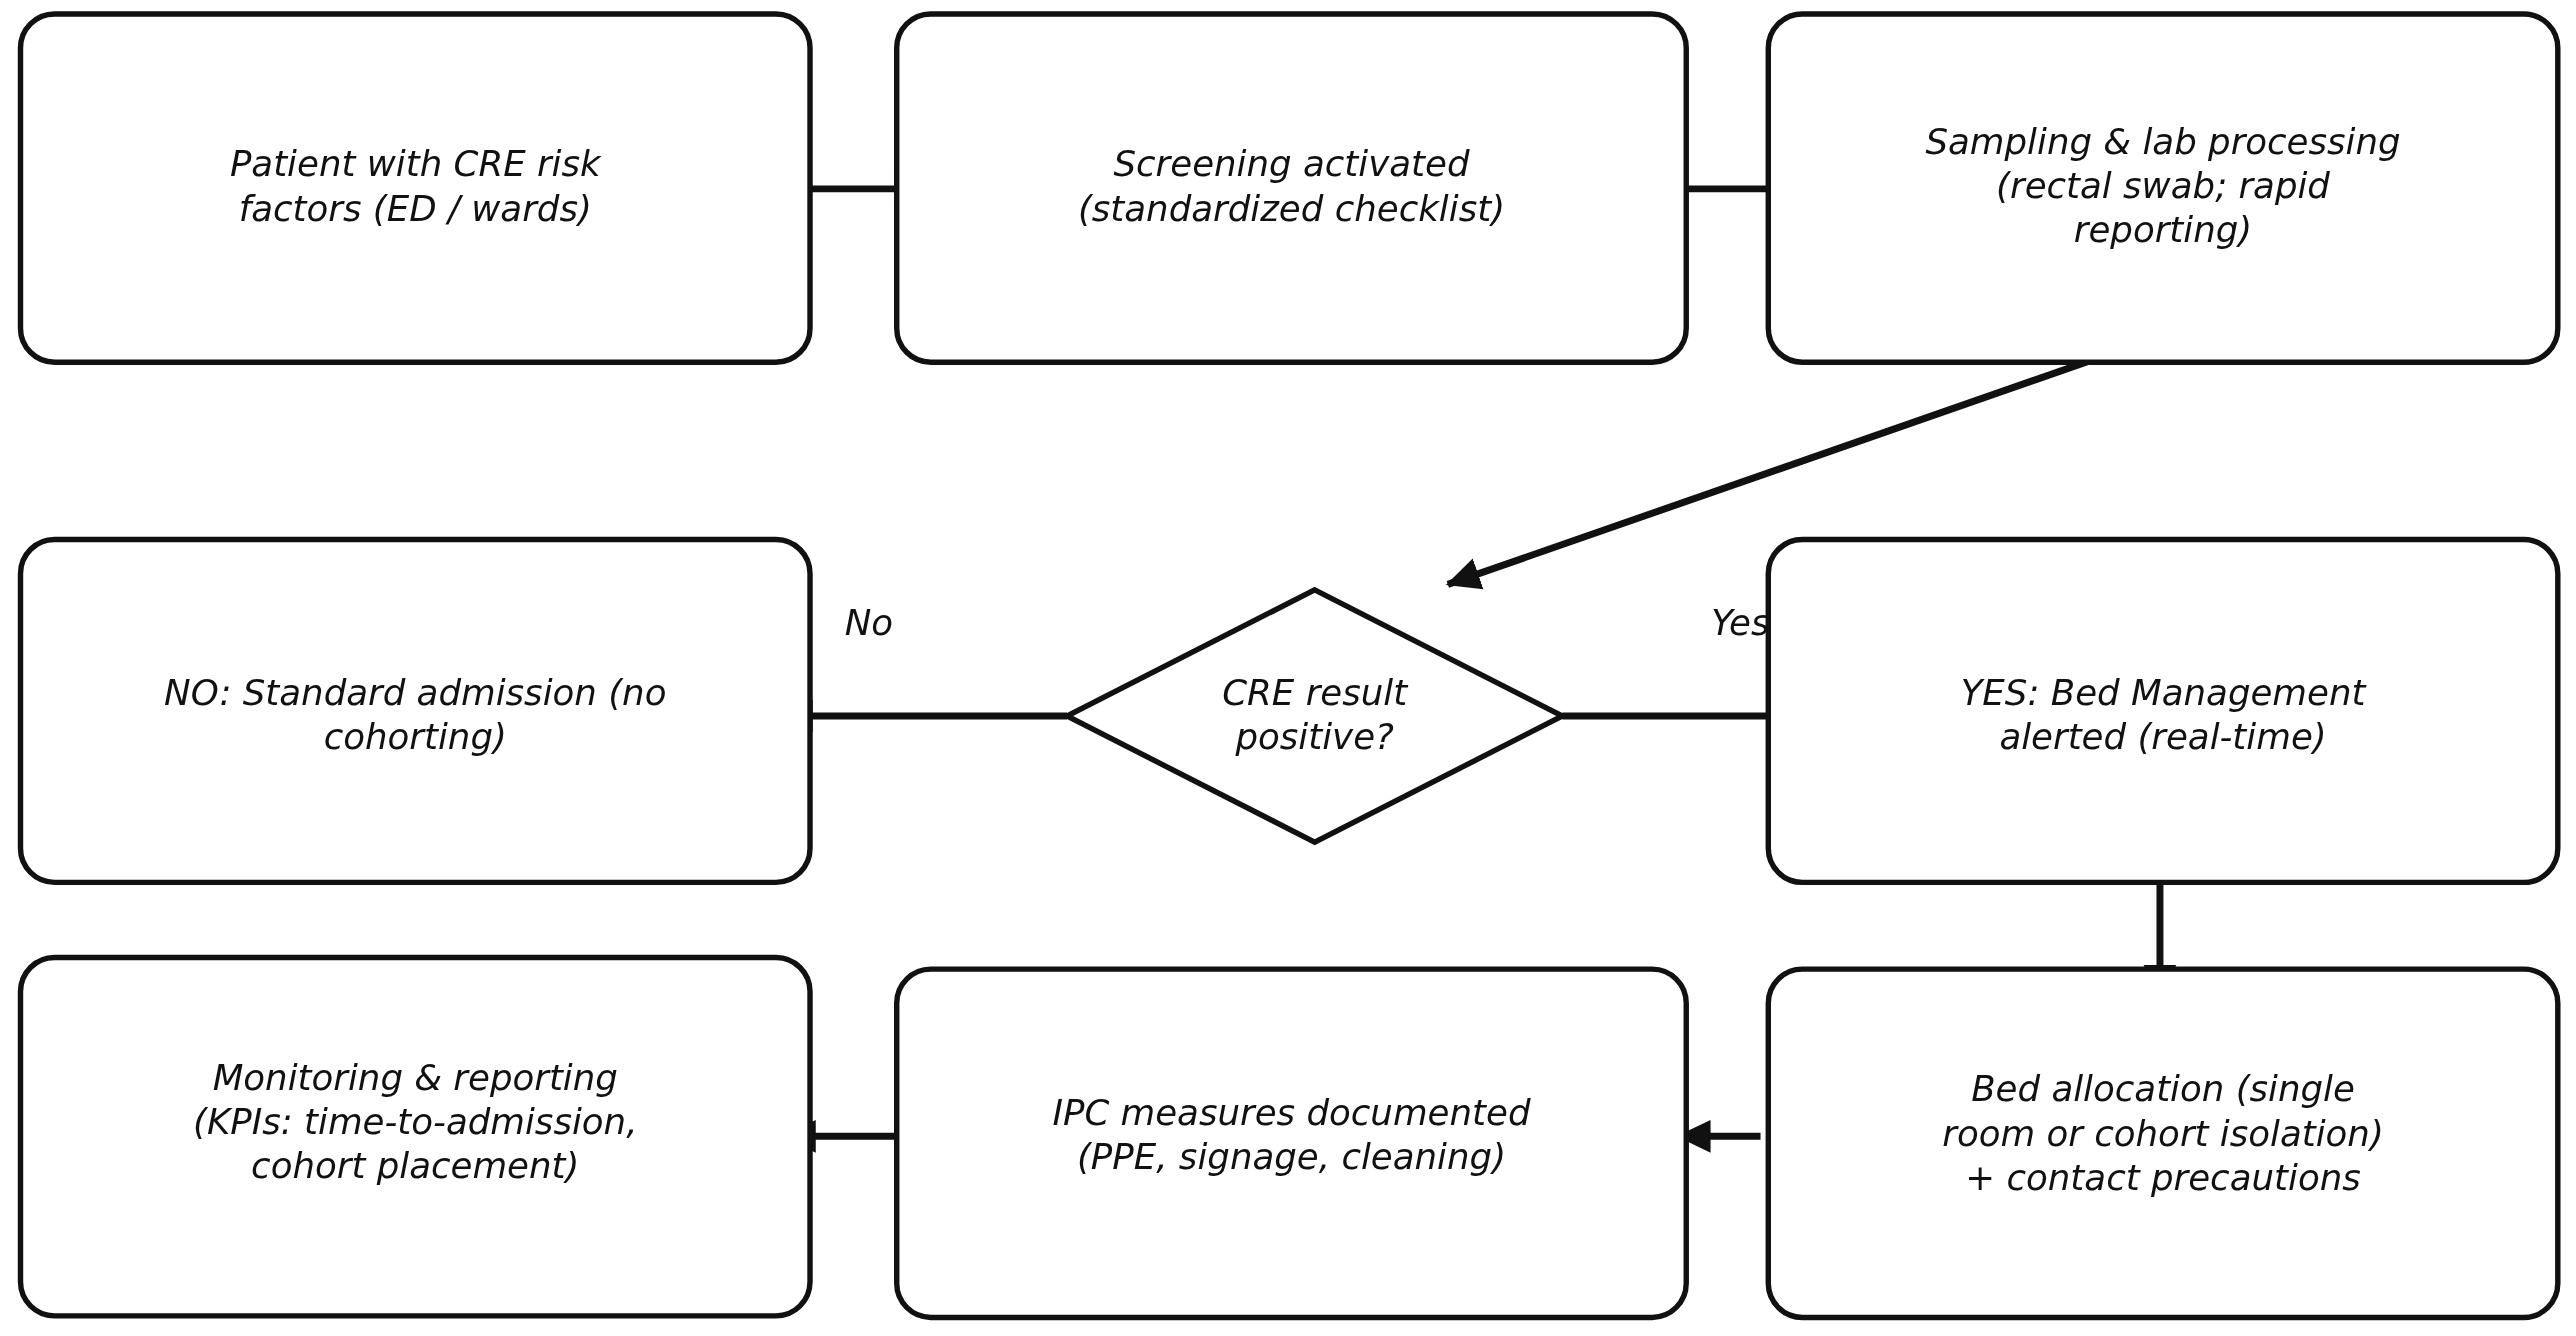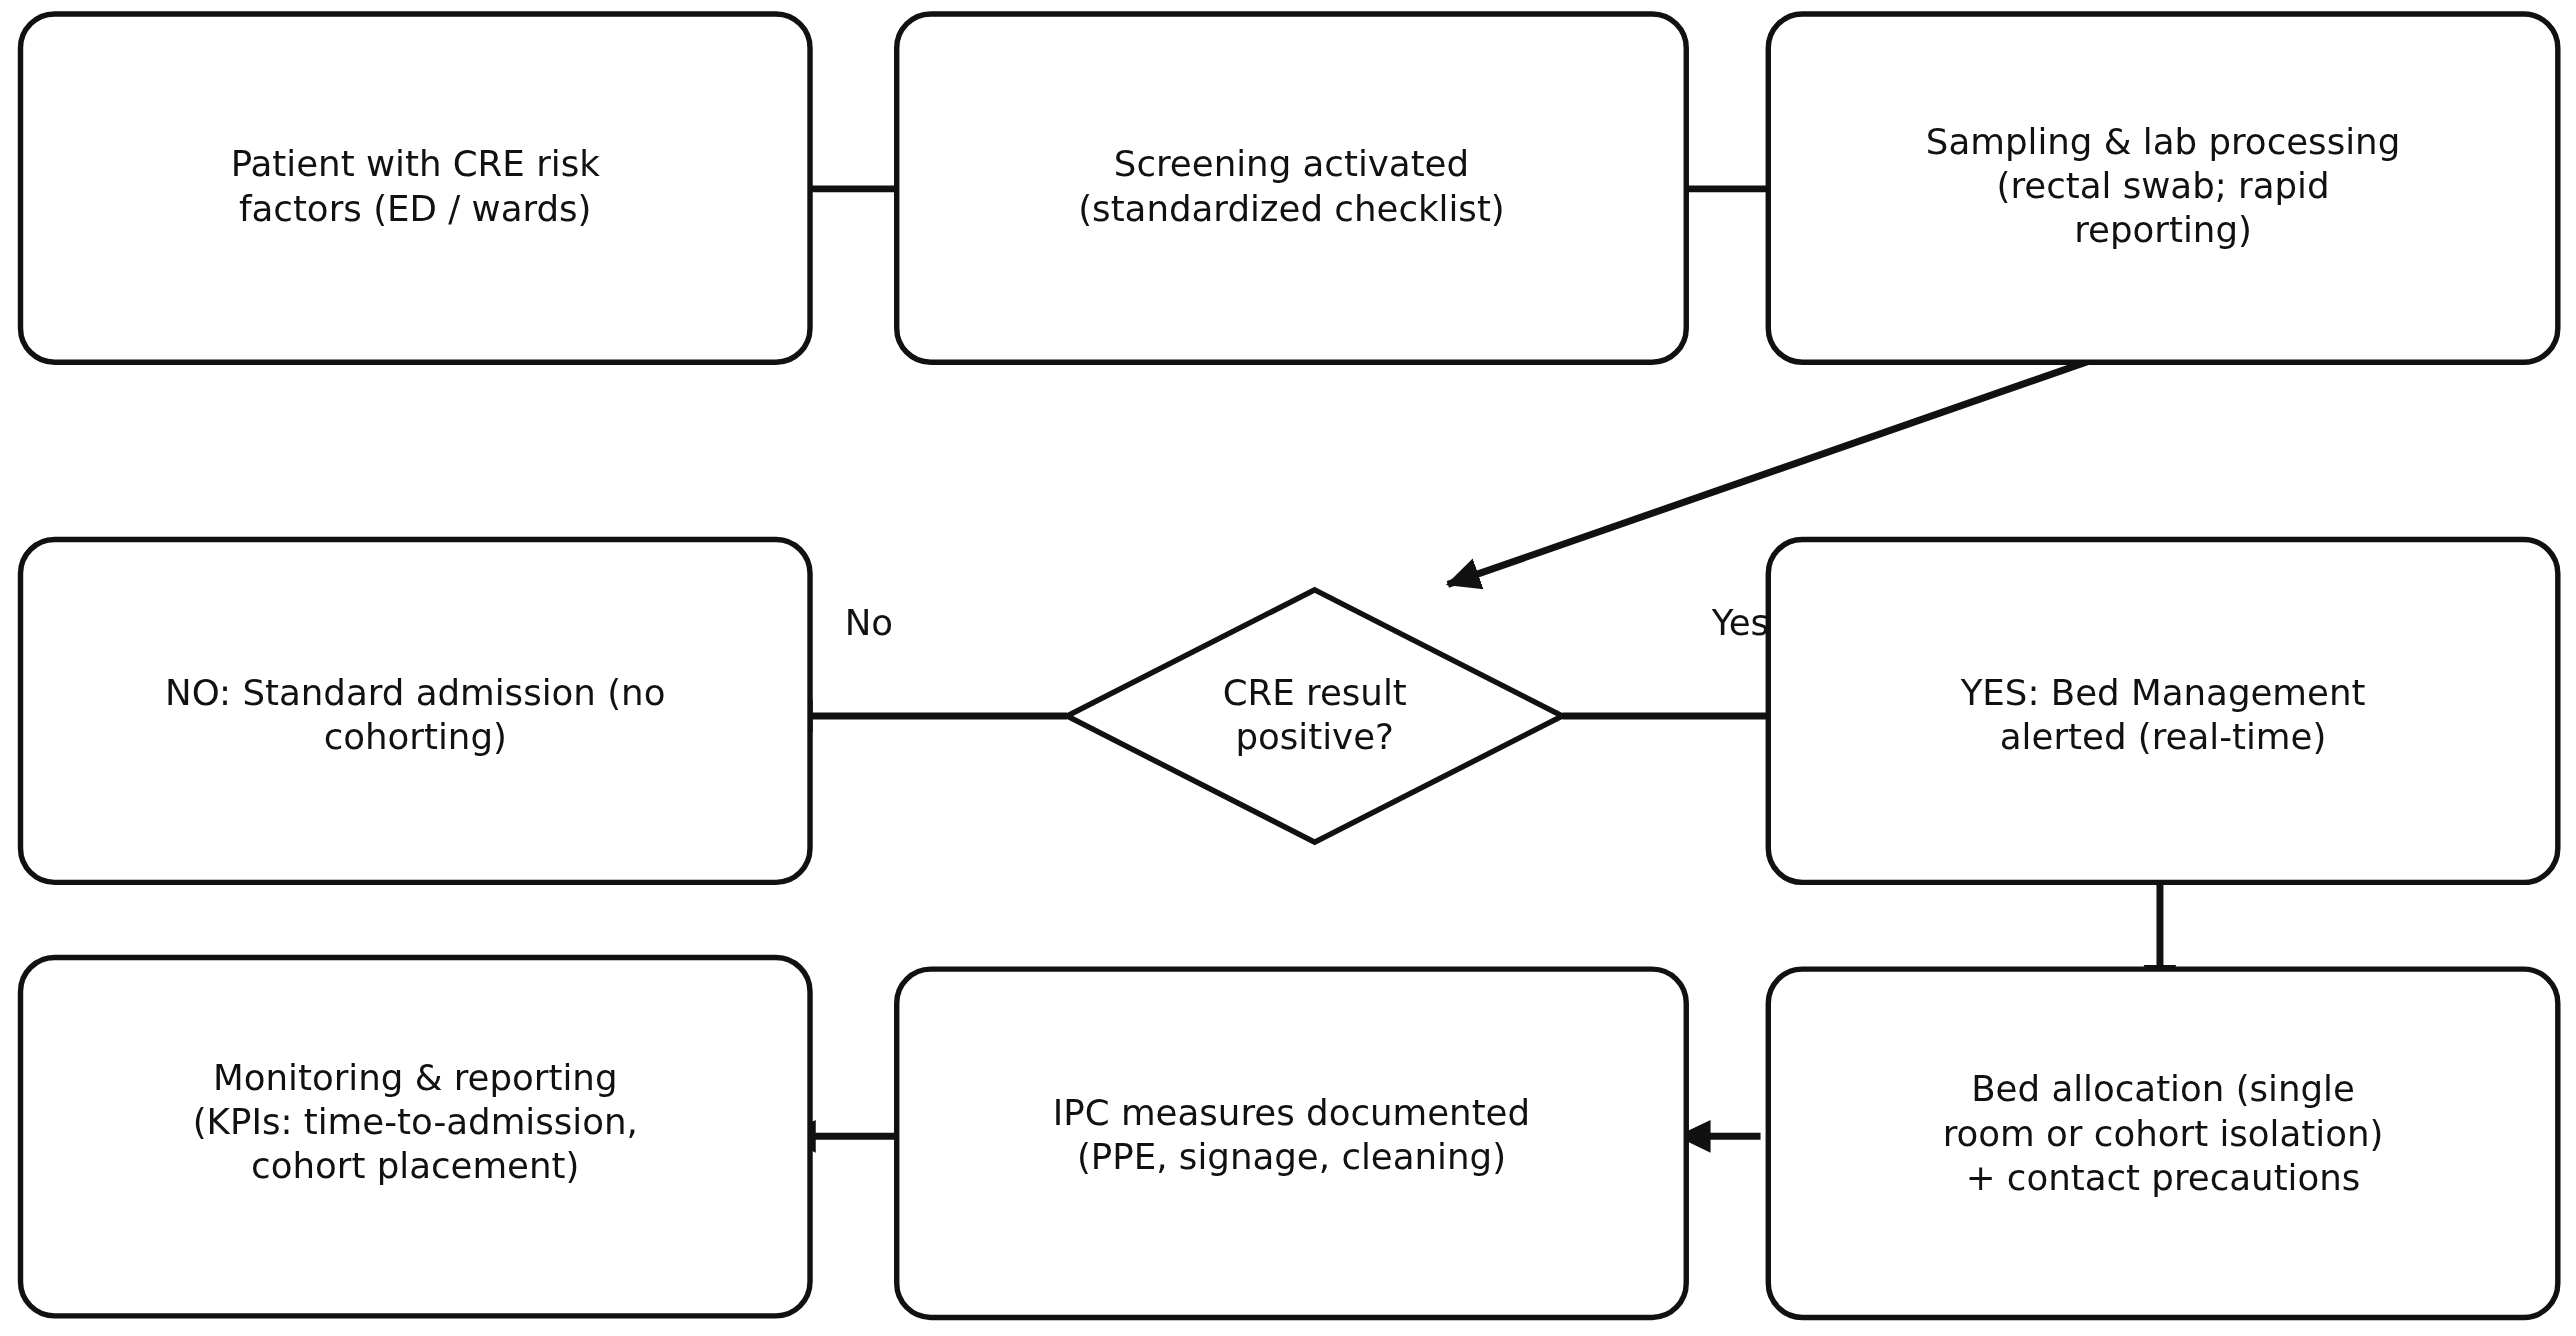--- a/index.html
+++ b/index.html
@@ -11,20 +11,21 @@
   body {
     width: 2576px;
     height: 1336px;
     font-family: "DejaVu Sans", sans-serif;
     overflow: hidden;
   }
   #flow-root {
     position: relative;
     width: 2576px;
     height: 1336px;
+    font-style: italic;
   }
   svg#flow-svg {
     display: block;
     width: 2576px;
     height: 1336px;
   }
   .node-shape {
     fill: #ffffff;
     stroke: #111111;
     stroke-width: 7;

